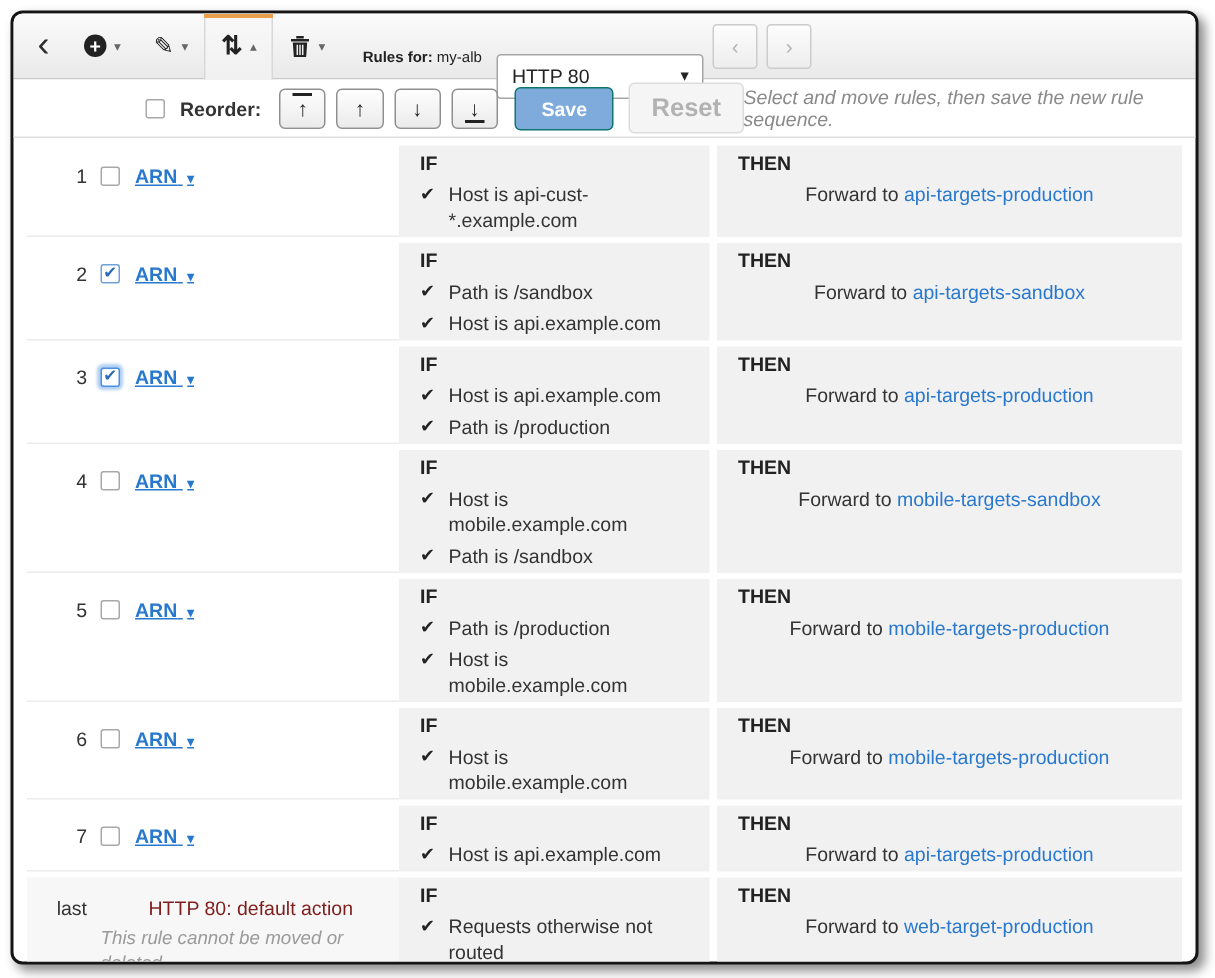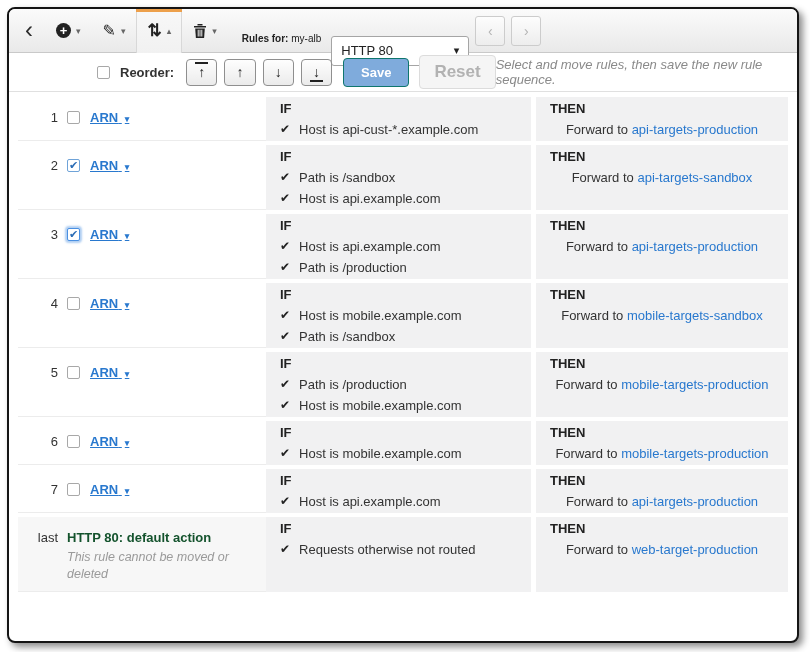--- a/index.html
+++ b/index.html
@@ -86,25 +86,25 @@
   .rule-left {
     width:248px; flex:none; display:flex; align-items:flex-start;
     padding:13px 8px 8px 0; border-bottom:1px solid #ececec;
   }
   .rule-left.gray { background:#f7f7f7; }
   .rule-num { width:40px; text-align:right; font-size:13px; color:#333; margin-right:9px; line-height:16px; flex:none; }
   .rule-left .cbx { margin:1px 10px 0 0; }
   .arn-link { font-size:13px; font-weight:bold; color:#2878ce; cursor:pointer; white-space:nowrap;text-decoration:underline; }
   .arn-link .caret { color:#2878ce; font-size:9px; margin-left:3px; }
   .default-info { width:170px; }
-  .default-title { font-size:13px; font-weight:bold; color:#14532d; line-height:16px; }
+  .default-title { font-size:13px; font-weight:normal; color:#7f1d1d; line-height:16px;margin-left:32px; }
   .default-note { font-size:12.5px; font-style:italic; color:#9a9a9a; line-height:17px; margin-top:3px; }
   .cell { background:#f1f1f2; padding:3px 14px; font-size:13px; color:#333; }
   .cell-if { flex:1; margin-right:5px; }
-  .cell-then { width:252px; flex:none; }
+  .cell-then { width:310px; flex:none; }
   .cell-head { font-weight:bold; font-size:13px; color:#222; line-height:17px; }
   .cond { display:flex; gap:9px; margin-top:4px; line-height:17px; }
   .check { font-size:12px; color:#222; flex:none; }
   .then-line { margin-top:4px; line-height:17px;text-align:center; }
   .target-link { color:#2878ce; cursor:pointer; }
 </style>
 </head>
 <body>
 
 <div class="window">

